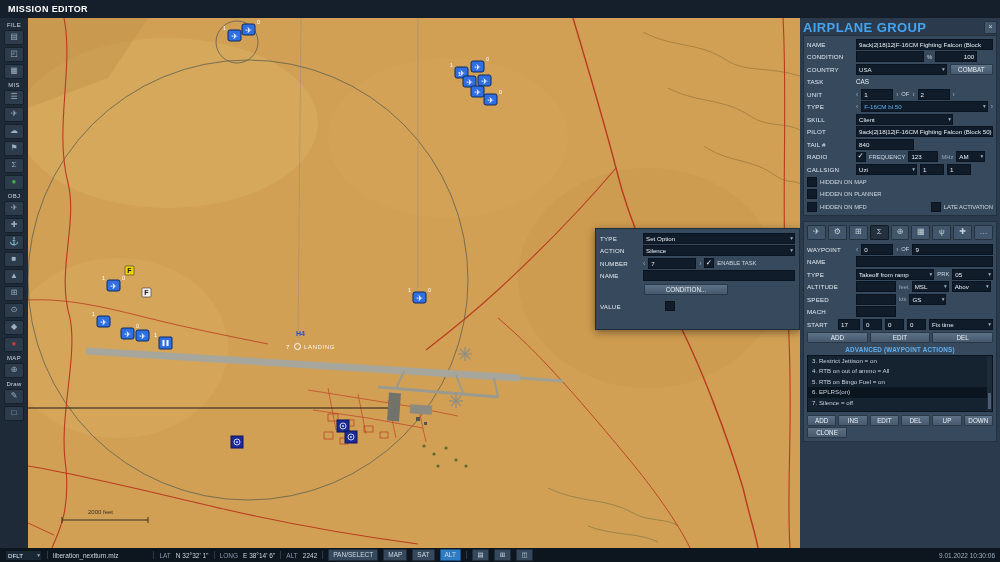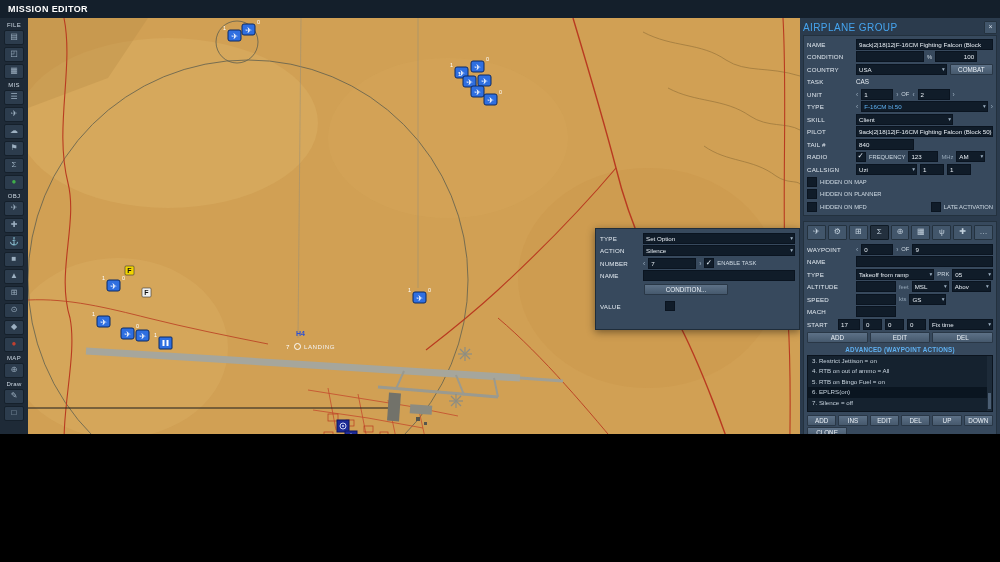--- a/index.html
+++ b/index.html
@@ -1,16 +1,16 @@
 <!DOCTYPE html>
 <html><head>
 <meta charset="utf-8">
 <style>
   html,body{margin:0;padding:0;background:#000;}
-  #app{position:relative;width:1000px;height:434px;overflow:hidden;background:#2b3b4d;
+  #app{position:relative;width:1000px;height:562px;overflow:hidden;background:#2b3b4d;
        font-family:"Liberation Sans",sans-serif;-webkit-font-smoothing:antialiased;}
   
   #menubar{position:absolute;left:0;top:0;width:1000px;height:18px;background:#141f2b;
            display:flex;align-items:center;z-index:6;}
   #menubar .title{color:#ffffff;font-weight:bold;font-size:9px;letter-spacing:.4px;margin:0 12px 0 8px;}
   .menu-item{color:#dde6ef;font-size:7.5px;letter-spacing:.4px;padding:0 7px;cursor:default;}
   
   #sidebar{position:absolute;left:0;top:18px;width:28px;height:530px;background:#1e2a37;
            display:flex;flex-direction:column;align-items:center;padding-top:2px;box-sizing:border-box;z-index:5;}
   .side-label{color:#cdd8e3;font-size:6px;margin:2px 0 1px;letter-spacing:.3px;}
@@ -19,21 +19,21 @@
   
   #map{position:absolute;left:28px;top:18px;width:772px;height:530px;background:#d1a054;overflow:hidden;}
   #map svg{display:block;font-family:"Liberation Sans",sans-serif;}
   
   #dialog{position:absolute;left:567px;top:210px;width:205px;height:102px;background:#37495d;
           border:1px solid #1f2d3b;box-shadow:0 2px 8px rgba(0,0,0,.45);z-index:4;padding:3px 4px;box-sizing:border-box;}
   
   #right-panel{position:absolute;left:800px;top:18px;width:200px;height:530px;background:#2b3b4d;
                box-sizing:border-box;padding:2px 3px;z-index:5;}
   #group-header{display:flex;align-items:center;height:15px;}
-  #group-title{color:#45a4ef;font-size:10px;font-weight:normal;letter-spacing:.4px;flex:1;}
+  #group-title{color:#45a4ef;font-size:13px;font-weight:bold;letter-spacing:.4px;flex:1;}
   .xbtn{width:11px;height:11px;background:#42566b;border:1px solid #24323f;color:#cfdae5;font-size:7px;
         line-height:10px;text-align:center;border-radius:1px;}
   .panel-box{background:#37495d;border:1px solid #23313e;margin-bottom:5px;padding:2px 3px;}
   .prow{display:flex;align-items:center;height:12.5px;gap:3px;}
   .plabel{flex:none;width:46px;font-size:6.2px;color:#e2e9f0;letter-spacing:.2px;}
   .small-label{font-size:5.8px;color:#cdd8e2;}
   .gray{color:#93a5b6;}
   .fld{background:#101c29;border:1px solid #0a1420;height:9px;line-height:9px;font-size:6.2px;color:#e7edf3;
        padding:0 2px;white-space:nowrap;overflow:hidden;}
   .dim{color:#57697b;}

